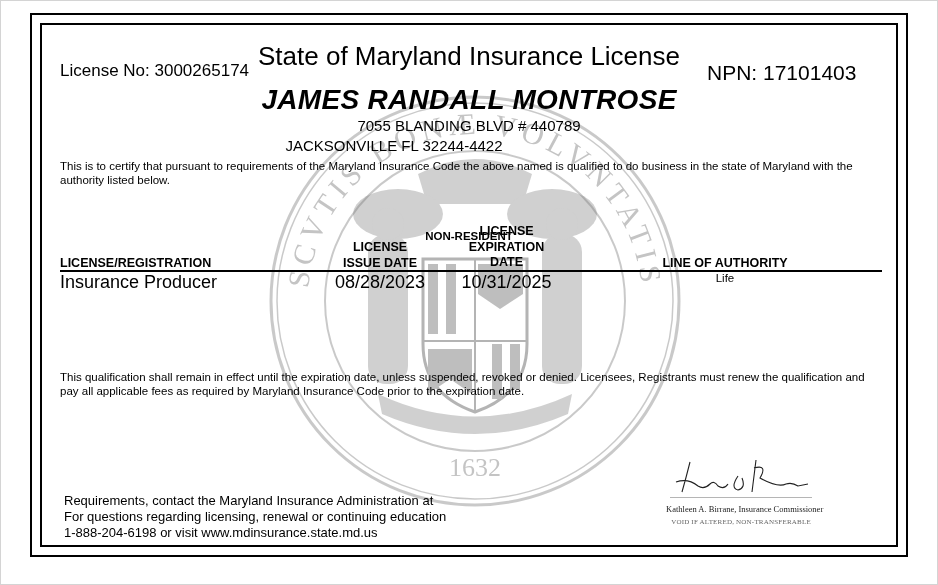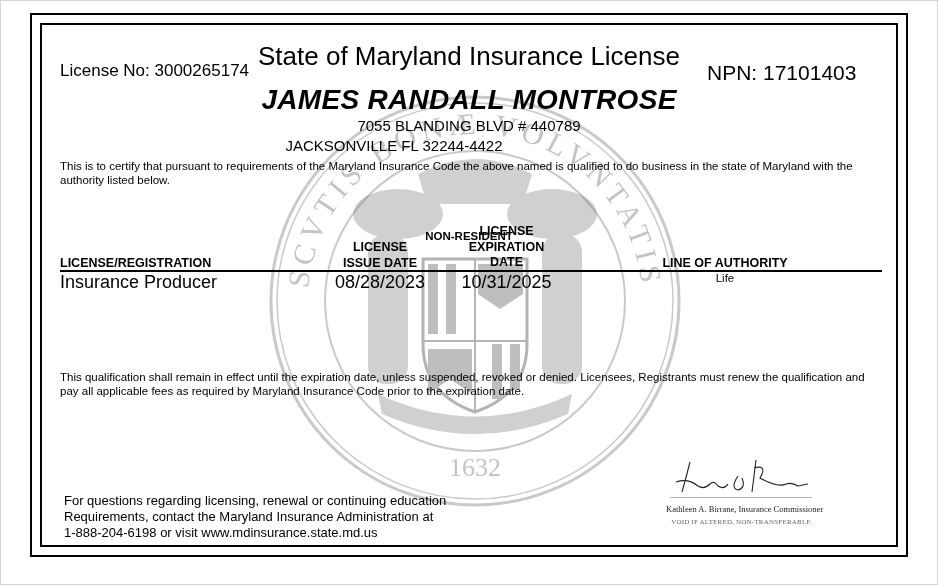--- a/index.html
+++ b/index.html
@@ -116,22 +116,22 @@
 <div class="rule"></div>
 
 <div class="abs cell c-type">Insurance Producer</div>
 <div class="abs cell c-issue">08/28/2023</div>
 <div class="abs cell c-exp">10/31/2025</div>
 <div class="abs cell c-loa">Life</div>
 
 <div class="abs validity">This qualification shall remain in effect until the expiration date, unless suspended, revoked or denied. Licensees, Registrants must renew the qualification and pay all applicable fees as required by Maryland Insurance Code prior to the expiration date.</div>
 
 <div class="abs contact">
+  <div>Requirements, contact the Maryland Insurance Administration at</div>
   <div>For questions regarding licensing, renewal or continuing education</div>
-  <div>Requirements, contact the Maryland Insurance Administration at</div>
   <div>1-888-204-6198 or visit www.mdinsurance.state.md.us</div>
 </div>
 
 <svg class="sig" viewBox="0 0 145 40">
   <path d="M 22 4 Q 18 20 14 34 M 8 24 Q 20 20 30 28 Q 36 32 42 26 Q 46 22 50 28 Q 56 32 60 26 M 70 18 Q 62 30 70 32 Q 78 30 74 20 M 88 2 Q 86 18 84 34 M 86 10 Q 100 6 92 20 Q 110 30 118 26 Q 124 24 130 28 L 140 26" fill="none" stroke="#222" stroke-width="1.1"></path>
 </svg>
 <div class="sig-line"></div>
 <div class="abs signer">Kathleen A. Birrane, Insurance Commissioner</div>
 <div class="abs void">VOID IF ALTERED, NON-TRANSFERABLE</div>
 

